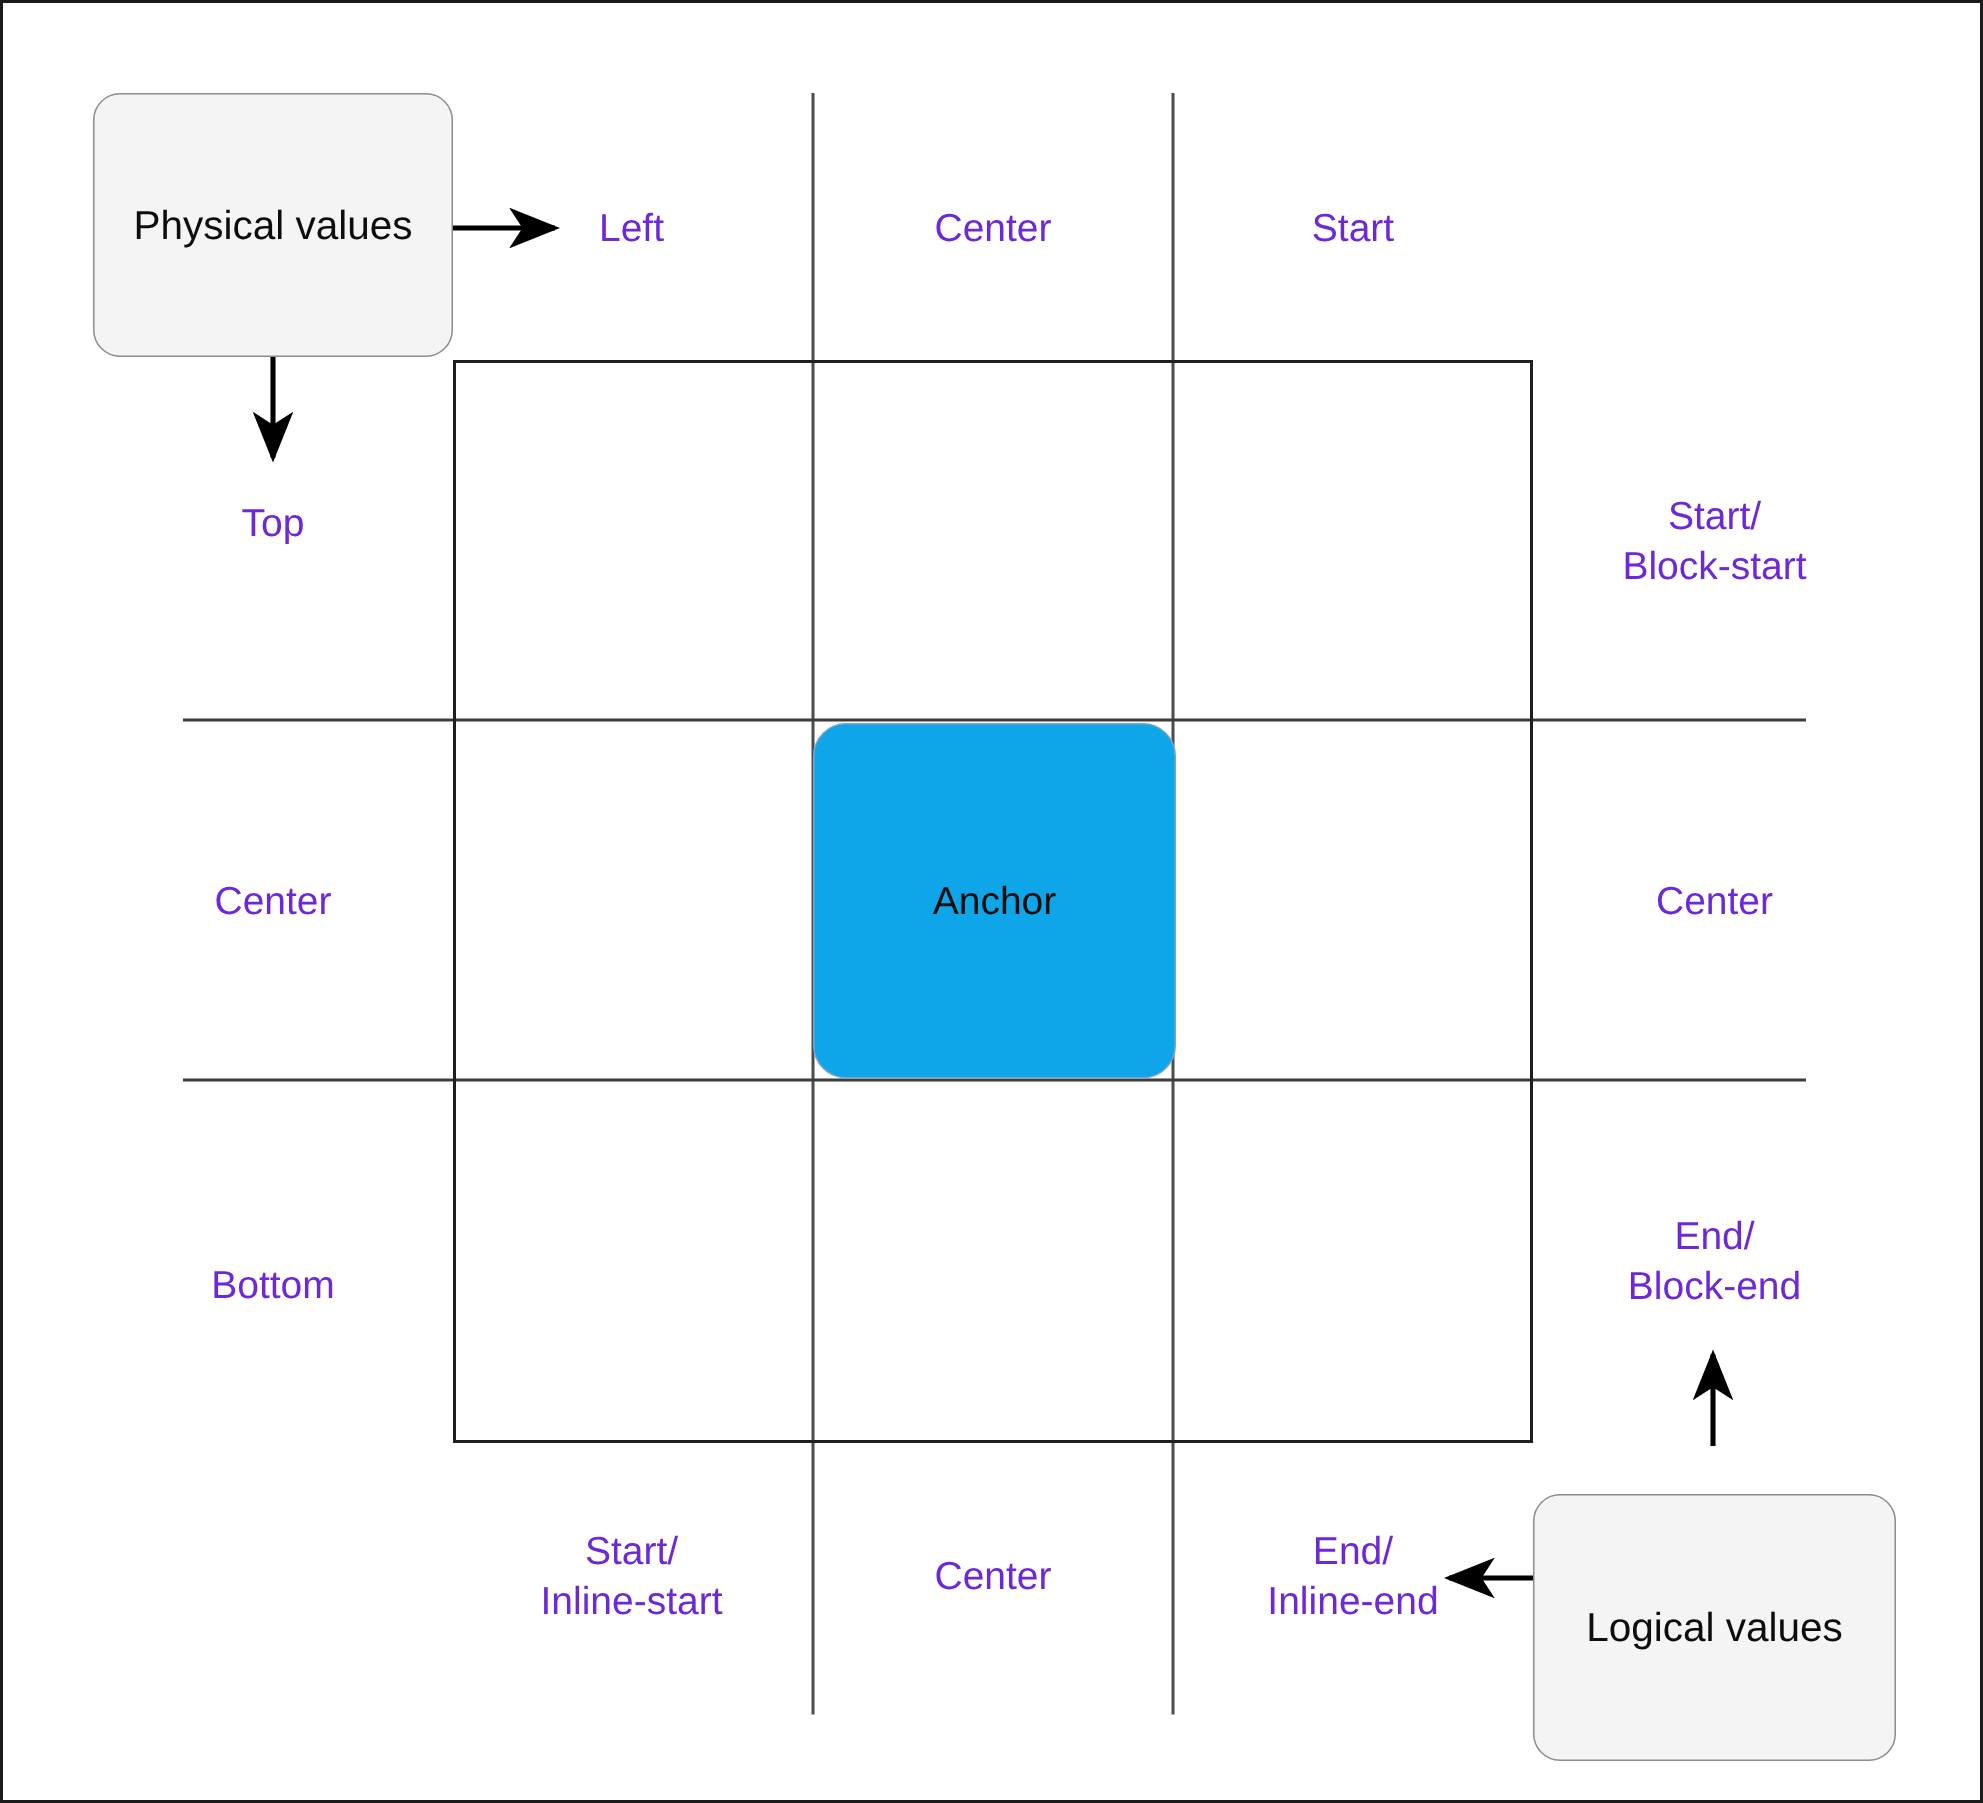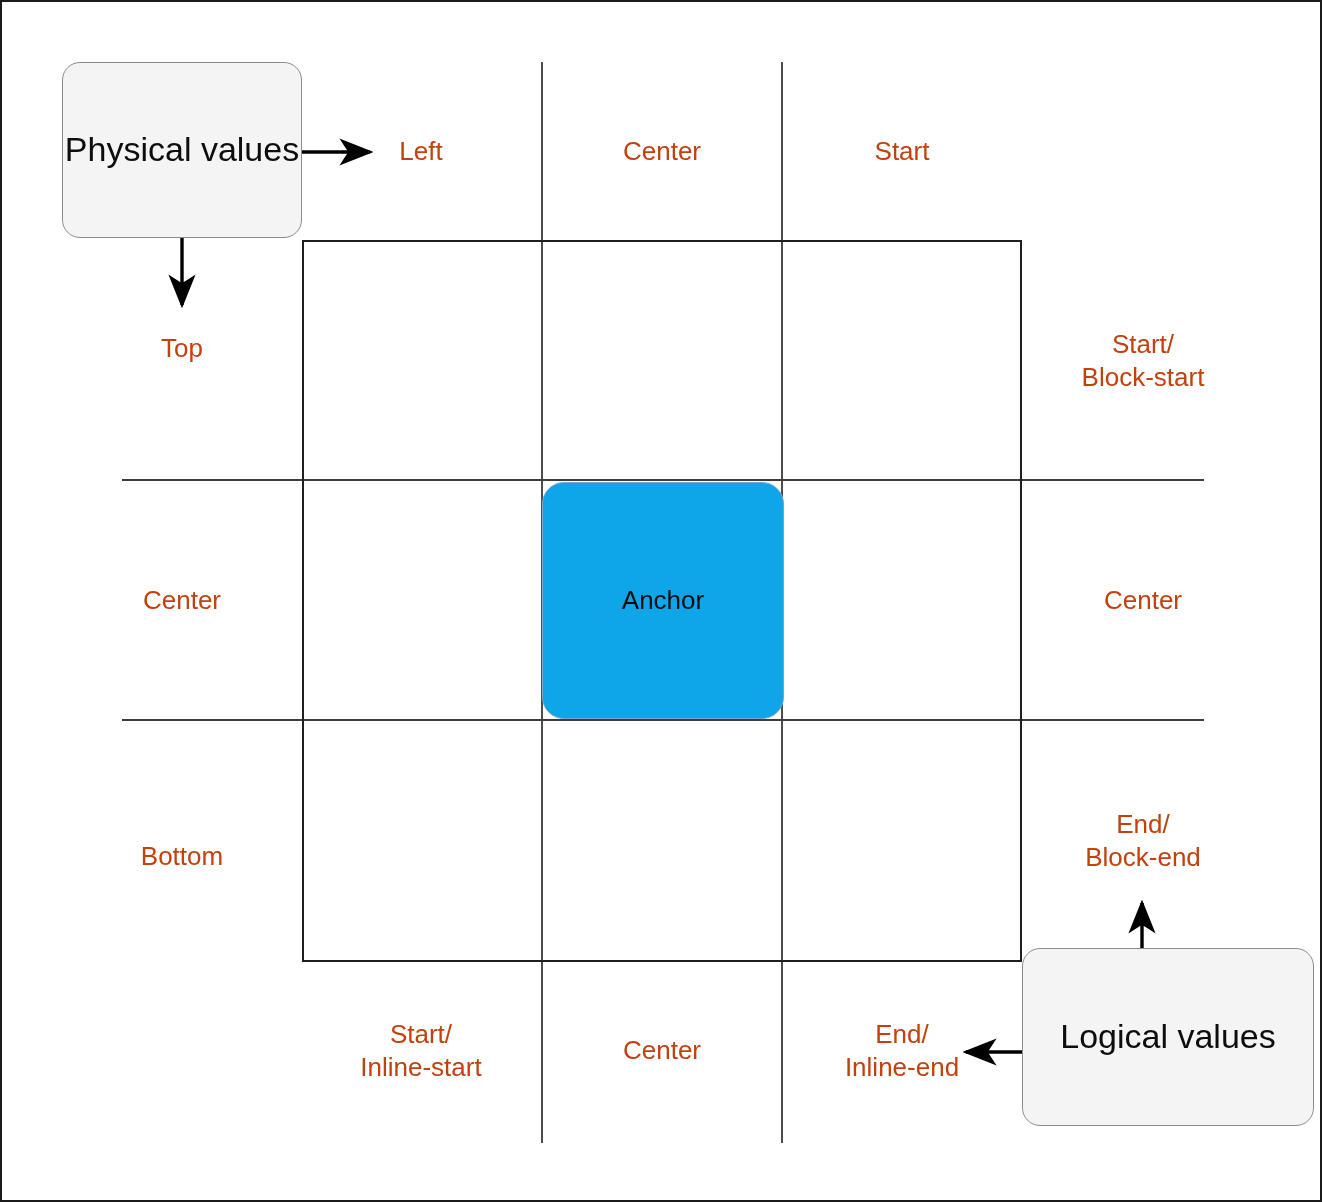--- a/index.html
+++ b/index.html
@@ -51,21 +51,21 @@
   
   .legend-box {
     position: absolute;
     background: #f4f4f4;
     border: 1.5px solid #8c8c8c;
     border-radius: 18px;
     display: flex;
     align-items: center;
     justify-content: center;
     text-align: center;
-    font-size: 34px;
+    font-size: 27px;
     color: #0d0d0d;
     line-height: 1.28;
     box-sizing: border-box;
   }
 
   
   .anchor-box {
     position: absolute;
     left: 540px;
     top: 480px;
@@ -79,21 +79,21 @@
     justify-content: center;
     font-size: 26px;
     color: #0d0d0d;
     box-sizing: border-box;
   }
 
   
   .label {
     position: absolute;
     font-size: 26px;
-    color: #c2410c;
+    color: #6d28d9;
     text-align: center;
     line-height: 1.28;
     white-space: pre-line;
     transform: translate(-50%, -50%);
   }
 
   
   .arrow-layer {
     position: absolute;
     left: 0; top: 0;
@@ -126,21 +126,21 @@
       <line x1="1140" y1="962" x2="1140" y2="901"></line>
       <line x1="1020" y1="1050" x2="964" y2="1050"></line>
     </g>
   </svg>
 
   <div class="legend-box" style="left:60px; top:60px; width:240px; height:176px;">
     <span>Physical
 values</span>
   </div>
 
-  <div class="legend-box" style="left:1020px; top:946px; width:292px; height:178px;">
+  <div class="legend-box" style="left:1020px; top:994px; width:242px; height:178px;">
     <span>Logical
 values</span>
   </div>
 
   <div class="anchor-box">
     <span>Anchor</span>
   </div>
 
   <div class="label" style="left:419px; top:150px;">Left</div>
   <div class="label" style="left:660px; top:150px;">Center</div>

